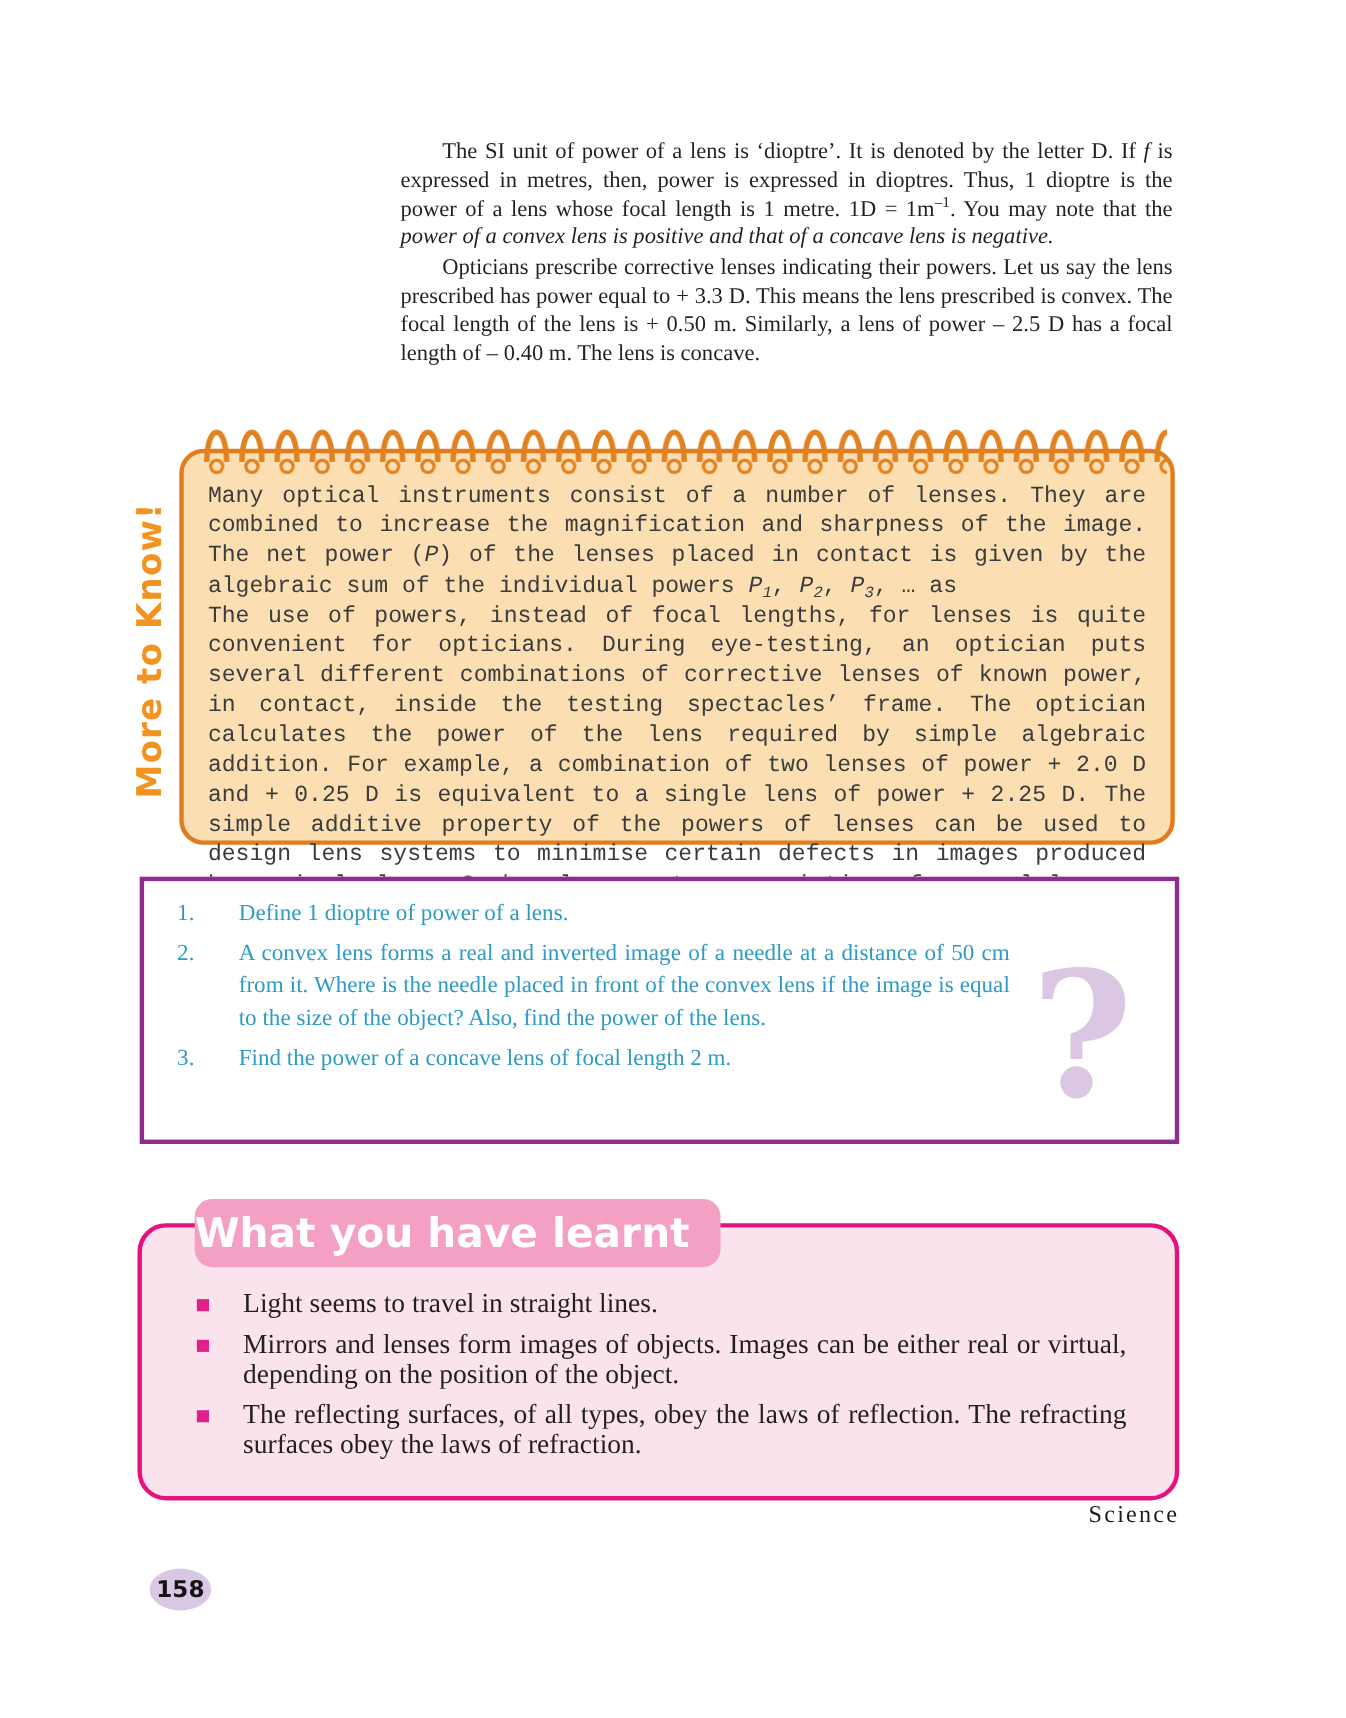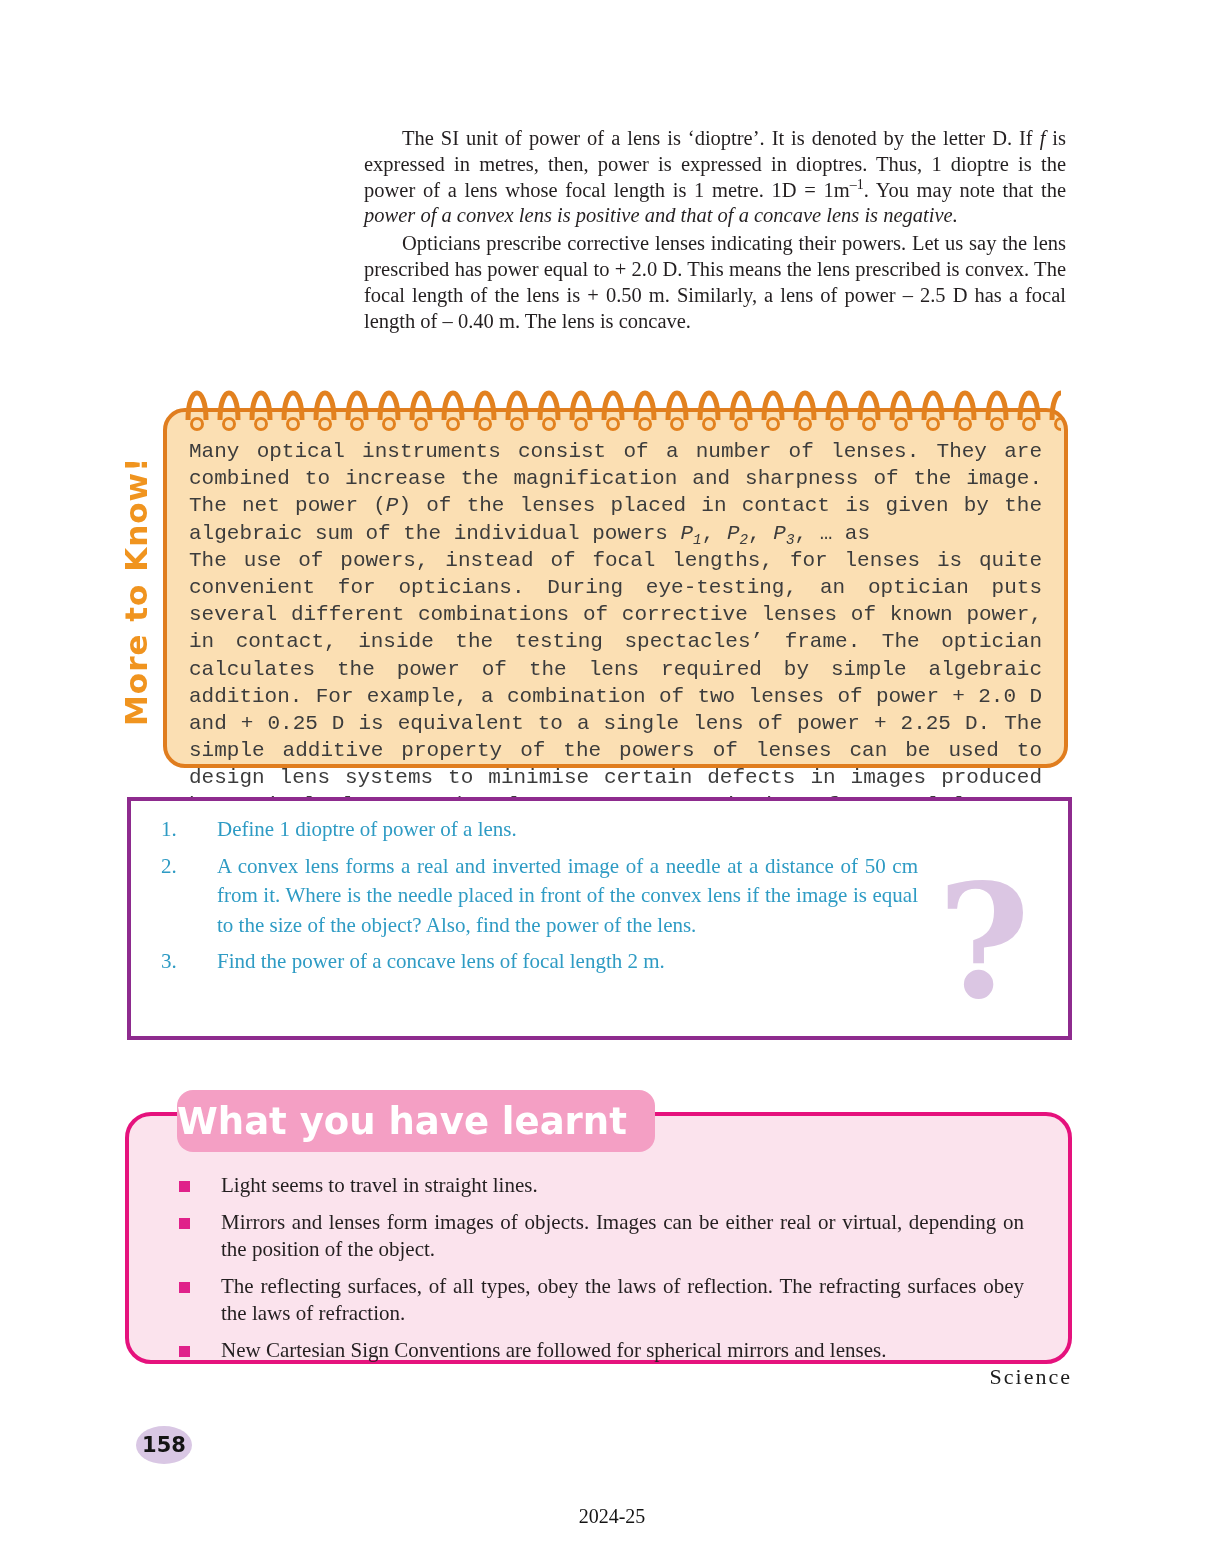--- a/index.html
+++ b/index.html
@@ -47,37 +47,37 @@
   
   .learnt-box{position:absolute;left:125px;top:1112px;width:947px;height:252px;box-sizing:border-box;
               background:var(--pink_fill);border:4px solid var(--pink_border);border-radius:26px;}
   .learnt-tab{position:absolute;left:48px;top:-26px;width:478px;height:62px;
               background:var(--tab_fill);border-radius:16px;display:flex;align-items:center;
               box-sizing:border-box;
               font-family:"DejaVu Sans",sans-serif;font-weight:bold;font-size:37px;color:#ffffff;}
   .learnt-list{margin:56px 44px 0 50px;}
   .b-row{display:flex;margin-bottom:9px;}
   .b-sq{width:11px;height:11px;background:var(--bullet);flex:none;margin:9px 31px 0 0;}
-  .b-text{flex:1;font-size:21px;line-height:27.5px;color:#231f20;text-align:justify;}
+  .b-text{flex:1;font-size:25px;line-height:27.5px;color:#231f20;text-align:justify;}
 
   
   .badge{position:absolute;left:136px;top:1426px;width:56px;height:38px;border-radius:50%;
          background:var(--badge_fill);display:flex;align-items:center;justify-content:center;
          font-family:"DejaVu Sans",sans-serif;font-weight:bold;font-size:21px;color:#141414;}
   .book{position:absolute;right:152px;top:1364px;font-size:22px;letter-spacing:2px;color:#1c1c1c;}
   .year{position:absolute;left:0;right:0;top:1505px;text-align:center;font-size:20px;color:#141414;}
 </style>
 </head>
 <body>
 
 <div class="page">
 
   <div class="intro">
     <p><span>The SI unit of power of a lens is ‘dioptre’. It is denoted by the letter D. If </span><span class="it">f</span><span> is expressed in metres, then, power is expressed in dioptres. Thus, 1 dioptre is the power of a lens whose focal length is 1 metre. 1D = 1m</span><sup>–1</sup><span>. You may note that the </span><span class="it">power of a convex lens is positive and that of a concave lens is negative.</span></p>
-    <p>Opticians prescribe corrective lenses indicating their powers.  Let us say the lens prescribed has power equal to + 2.0 D.  This means the lens prescribed is convex.  The focal length of the lens is + 0.50 m. Similarly, a lens of power – 2.5 D has a focal length of – 0.40 m.  The lens is concave.</p>
+    <p>Opticians prescribe corrective lenses indicating their powers.  Let us say the lens prescribed has power equal to + 3.3 D.  This means the lens prescribed is convex.  The focal length of the lens is + 0.50 m. Similarly, a lens of power – 2.5 D has a focal length of – 0.40 m.  The lens is concave.</p>
   </div>
 
   <div class="mtk-label">More to Know!</div>
 
   <div class="mtk-box">
     <svg class="coil" width="880" height="66" aria-hidden="true">
       <defs>
         <pattern id="coilp" width="32" height="66" patternUnits="userSpaceOnUse">
           <circle cx="16" cy="52" r="5.5" fill="none" stroke="#e2811f" stroke-width="3"></circle>
           <path d="M 7 48 C 7 12, 25 12, 25 48" fill="none" stroke="#e2811f" stroke-width="5"></path>
@@ -117,24 +117,19 @@
         <span class="b-text">Light seems to travel in straight lines.</span>
       </div>
       <div class="b-row">
         <span class="b-sq"></span>
         <span class="b-text">Mirrors and lenses form images of objects. Images can be either real or virtual, depending on the position of the object.</span>
       </div>
       <div class="b-row">
         <span class="b-sq"></span>
         <span class="b-text">The reflecting surfaces, of all types, obey the laws of reflection. The refracting surfaces obey the laws of refraction.</span>
       </div>
-      <div class="b-row">
-        <span class="b-sq"></span>
-        <span class="b-text">New Cartesian Sign Conventions are followed for spherical mirrors and lenses.</span>
-      </div>
     </div>
   </div>
 
   <div class="badge">158</div>
   <div class="book">Science</div>
-  <div class="year">2024-25</div>
 
 </div>
 
 </body></html>

